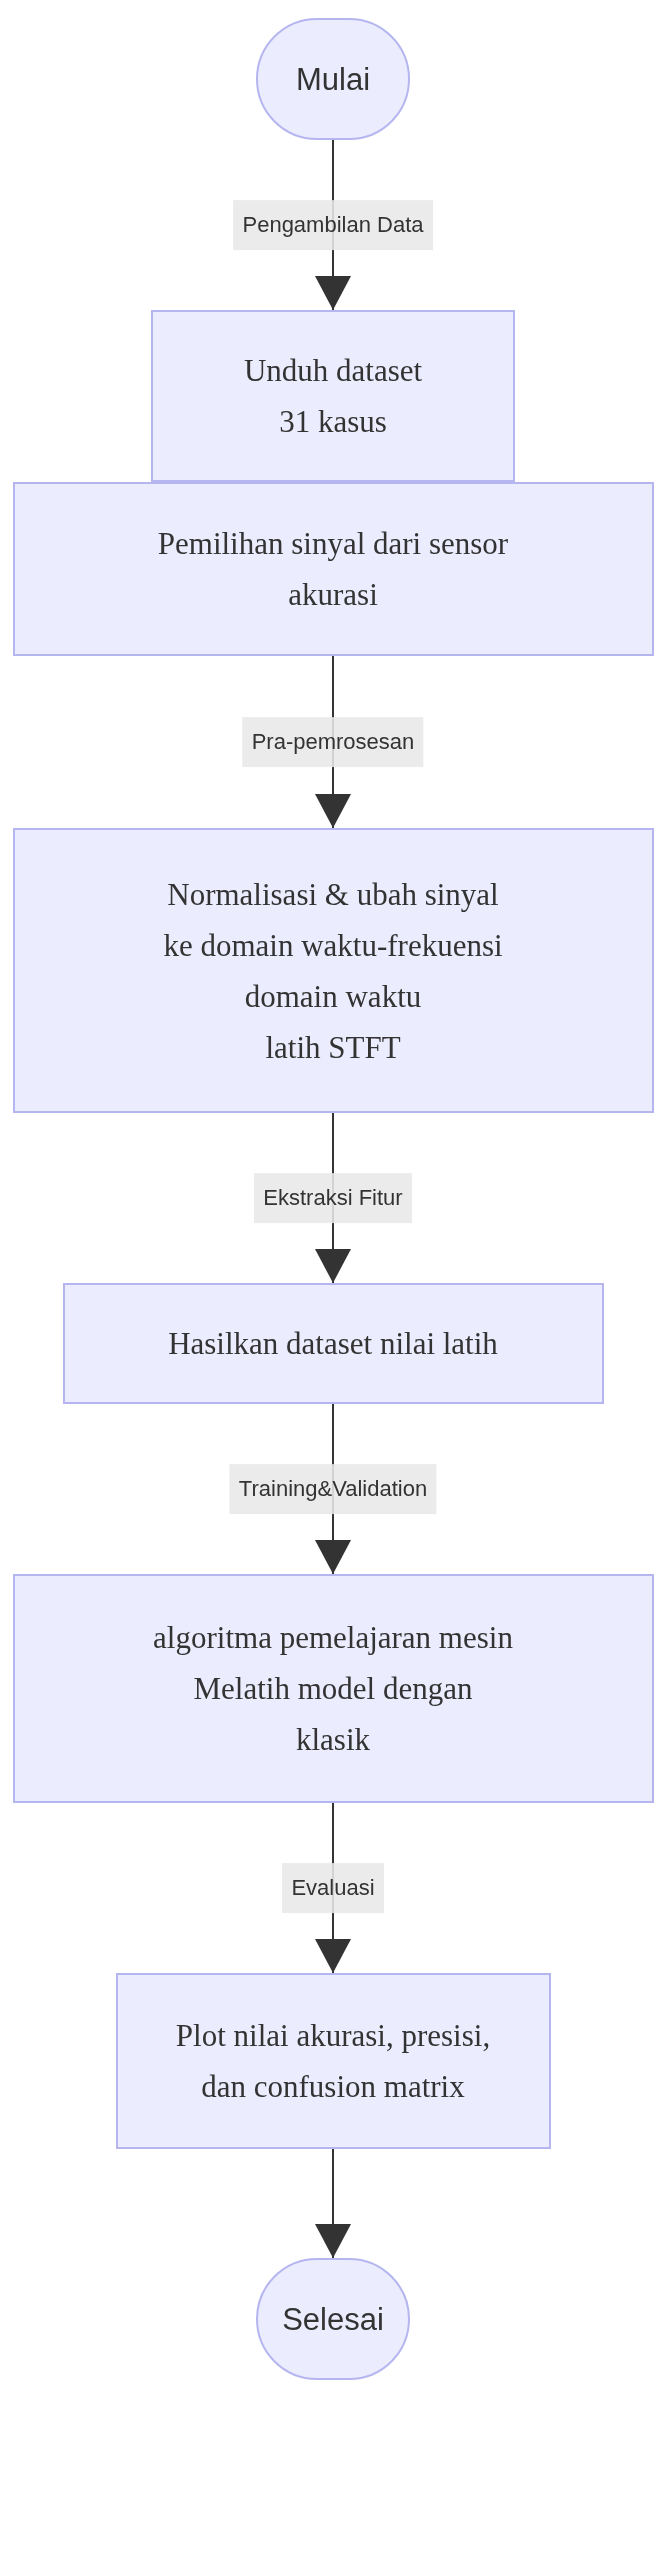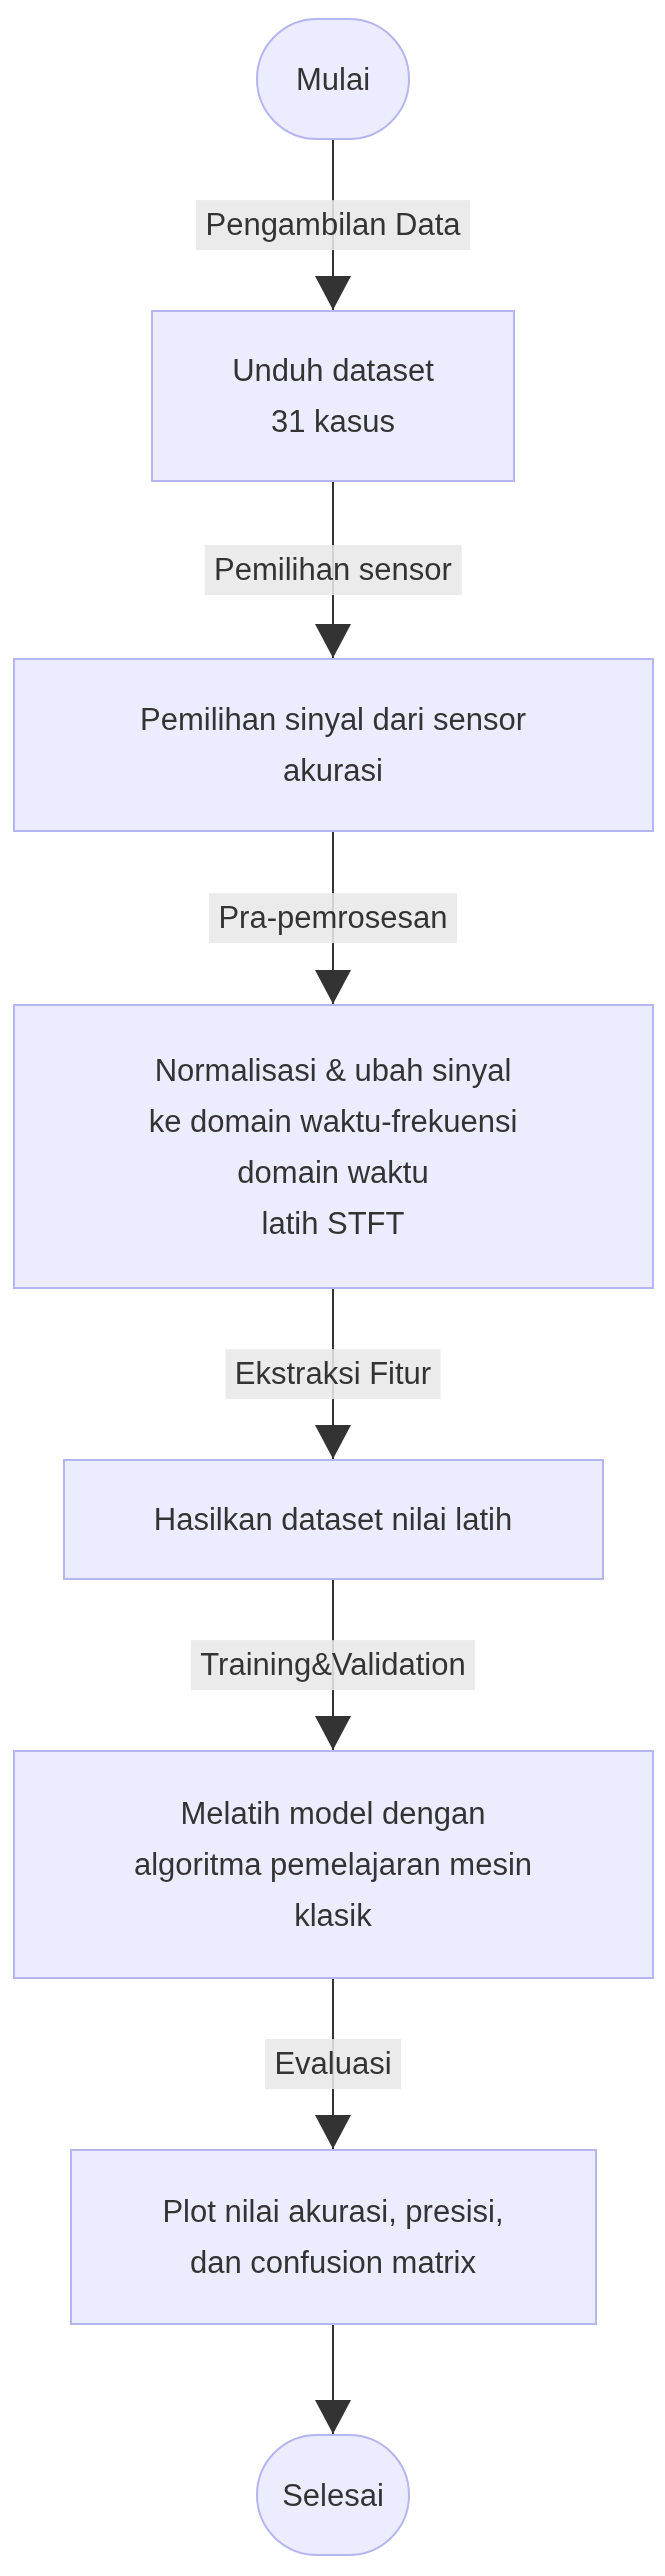--- a/index.html
+++ b/index.html
@@ -36,21 +36,21 @@
     color: #333333;
     text-align: center;
     z-index: 2;
   }
   .node span {
     display: block;
     line-height: 51px;
     white-space: nowrap;
   }
   .stadium { border-radius: 64px; }
-  .rect { border-radius: 0; }
+  .rect { border-radius: 0; font-family: Liberation Serif, serif; }
   .gap {
     position: relative;
     flex: none;
     width: 100%;
     z-index: 1;
   }
   .flow-line {
     position: absolute;
     left: 50%;
     top: 0;
@@ -70,21 +70,21 @@
     border-right: 18px solid transparent;
     border-top: 34px solid #333333;
   }
   .edge-label {
     position: absolute;
     left: 50%;
     top: 50%;
     transform: translate(-50%, -50%);
     background: rgba(232, 232, 232, 0.88);
     padding: 5.4px 9.4px;
-    font-size: 31px;
+    font-size: 22px;
     line-height: 39px;
     white-space: nowrap;
     color: #333333;
   }
 </style>
 </head>
 <body>
 
 <div class="canvas">
 
@@ -98,25 +98,20 @@
     <div class="flow-line"></div>
     <div class="edge-label">Pengambilan Data</div>
     <div class="arrowhead"></div>
   </div>
 
   <div class="node rect" style="width:364px;height:172px">
     <span>Unduh dataset</span>
     <span>31 kasus</span>
   </div>
 
-  <div class="gap" style="height:176px">
-    <div class="flow-line"></div>
-    <div class="edge-label">Pemilihan sensor</div>
-    <div class="arrowhead"></div>
-  </div>
 
   <div class="node rect" style="width:641px;height:174px">
     <span>Pemilihan sinyal dari sensor</span>
     <span>akurasi</span>
   </div>
 
   <div class="gap" style="height:172px">
     <div class="flow-line"></div>
     <div class="edge-label">Pra-pemrosesan</div>
     <div class="arrowhead"></div>
@@ -139,32 +134,32 @@
     <span>Hasilkan dataset nilai latih</span>
   </div>
 
   <div class="gap" style="height:170px">
     <div class="flow-line"></div>
     <div class="edge-label">Training&amp;Validation</div>
     <div class="arrowhead"></div>
   </div>
 
   <div class="node rect" style="width:641px;height:229px">
+    <span>algoritma pemelajaran mesin</span>
     <span>Melatih model dengan</span>
-    <span>algoritma pemelajaran mesin</span>
     <span>klasik</span>
   </div>
 
   <div class="gap" style="height:170px">
     <div class="flow-line"></div>
     <div class="edge-label">Evaluasi</div>
     <div class="arrowhead"></div>
   </div>
 
-  <div class="node rect" style="width:527px;height:176px">
+  <div class="node rect" style="width:435px;height:176px">
     <span>Plot nilai akurasi, presisi,</span>
     <span>dan confusion matrix</span>
   </div>
 
   <div class="gap" style="height:109px">
     <div class="flow-line"></div>
     <div class="arrowhead"></div>
   </div>
 
   <div class="node stadium" style="width:154px;height:122px">

